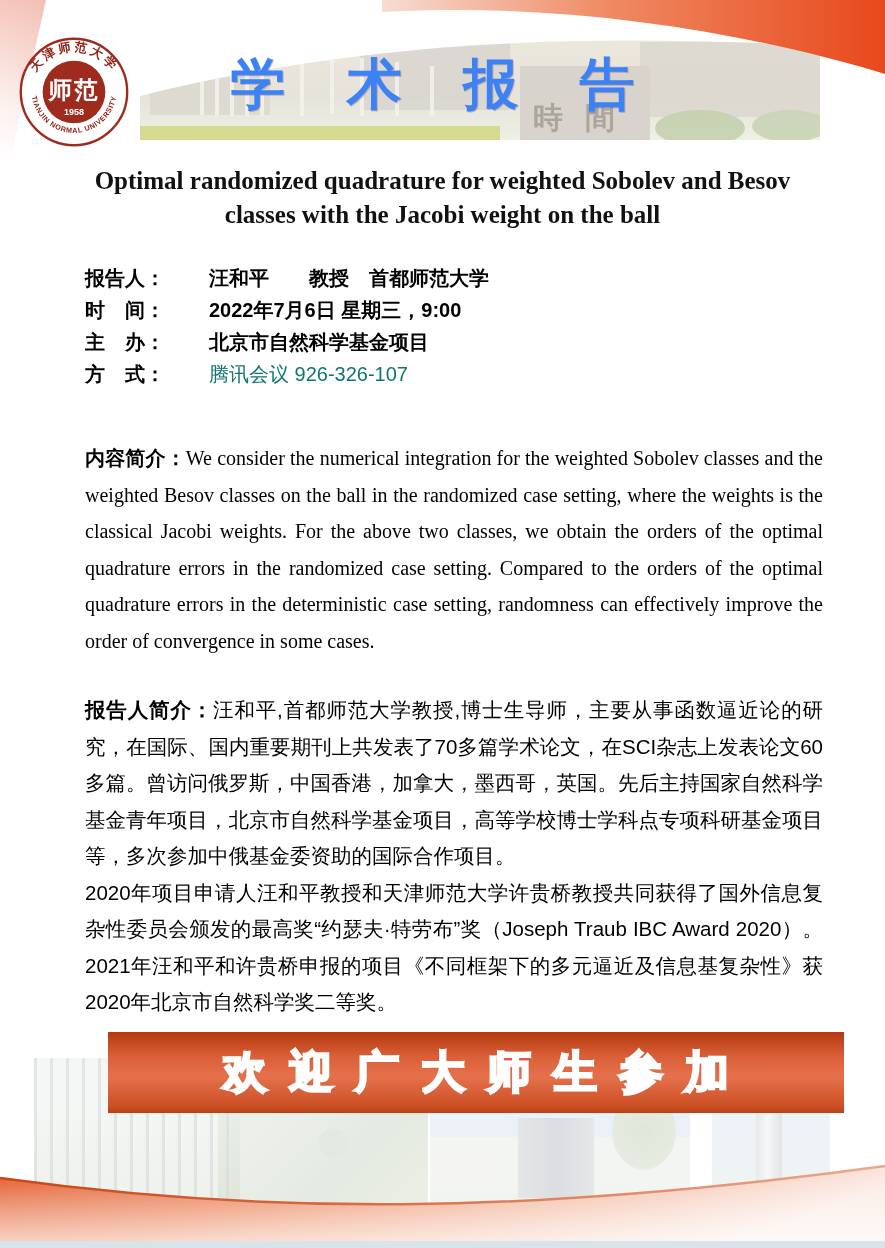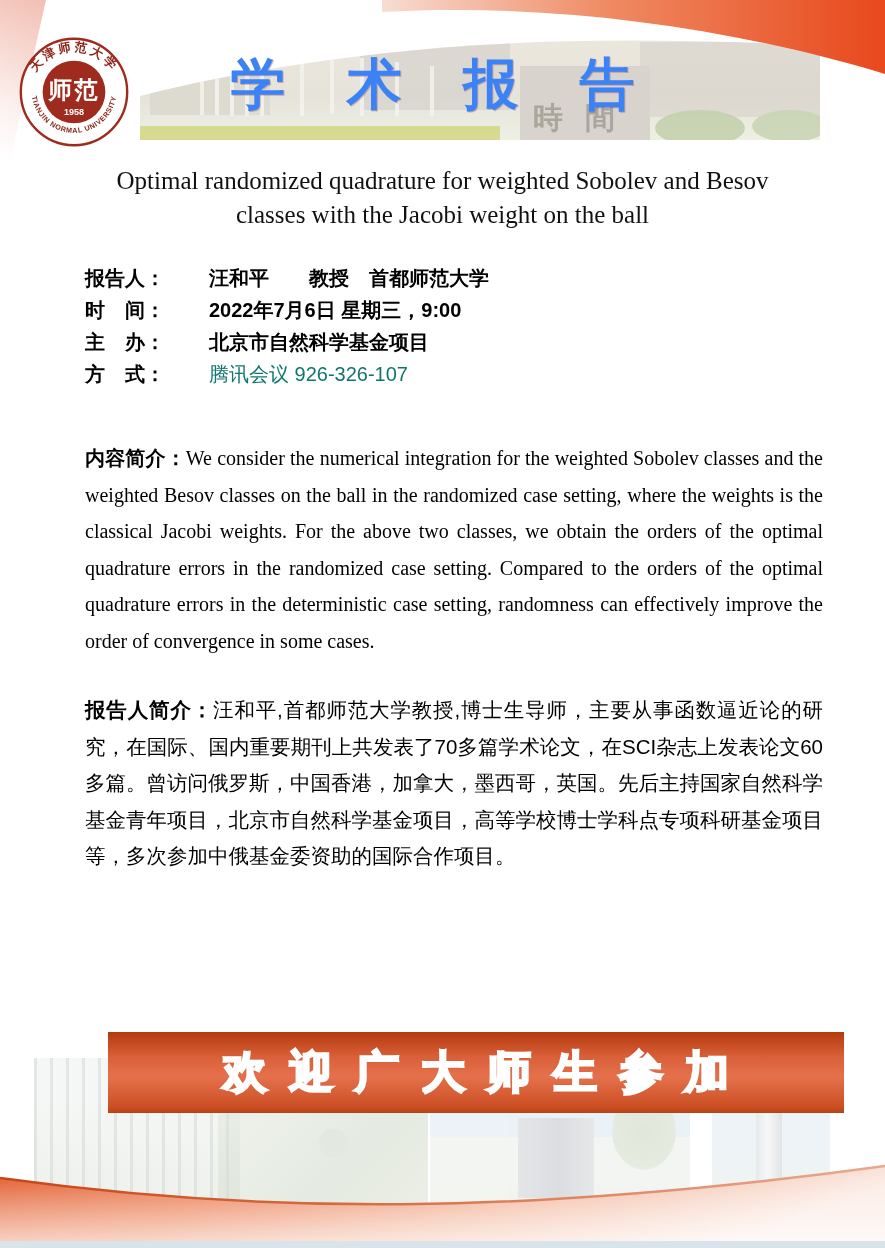--- a/index.html
+++ b/index.html
@@ -12,21 +12,21 @@
     background:linear-gradient(205deg,rgba(234,148,128,.6),rgba(244,200,190,.25) 55%,rgba(255,255,255,0) 80%);
     clip-path:polygon(0 0,100% 0,0 100%);}
   #header-art{left:0;top:0;}
   #logo{left:17px;top:35px;width:114px;height:114px;}
   #title-zh{left:0;top:48px;width:885px;text-align:center;
     font-size:55px;font-weight:800;color:#3b82f6;letter-spacing:20px;word-spacing:6px;
     text-shadow:1px 1px 0 rgba(120,0,0,.25);z-index:5;}
 
   
   #title-en{left:0;top:164px;width:885px;text-align:center;color:#111;
-    font-family:"Liberation Serif","DejaVu Serif",serif;font-size:25px;line-height:34px;}
+    font-family:"Liberation Serif","DejaVu Serif",serif;font-size:25px;line-height:34px;font-weight:bold;}
 
   
   #details{left:85px;top:262px;width:740px;font-size:20px;color:#000;}
   .drow{display:flex;height:32px;line-height:32px;}
   .dlabel{font-weight:700;white-space:pre;}
   .dvalue{font-weight:700;white-space:pre;margin-left:44px;}
   .dvalue.regular{font-weight:400;color:#0f766e;}
 
   
   #abstract{left:85px;top:440px;width:738px;font-size:20px;line-height:36.5px;
@@ -169,20 +169,21 @@
     <span class="dvalue regular">腾讯会议 926-326-107</span>
   </div>
 </div>
 
 <div class="abs" id="abstract">
   <span class="plabel">内容简介：</span><span class="ptext">We consider the numerical integration for the weighted Sobolev classes and the weighted Besov classes on the ball in the randomized case setting, where the weights is the classical Jacobi weights. For the above two classes, we obtain the orders of the optimal quadrature errors in the randomized case setting. Compared to the orders of the optimal quadrature errors in the deterministic case setting, randomness can effectively improve the order of convergence in some cases.</span>
 </div>
 
 <div class="abs" id="bio">
   <p><span class="plabel">报告人简介：</span><span>汪和平,首都师范大学教授,博士生导师，主要从事函数逼近论的研究，在国际、国内重要期刊上共发表了70多篇学术论文，在SCI杂志上发表论文60多篇。曾访问俄罗斯，中国香港，加拿大，墨西哥，英国。先后主持国家自然科学基金青年项目，北京市自然科学基金项目，高等学校博士学科点专项科研基金项目等，多次参加中俄基金委资助的国际合作项目。</span></p>
+  <p><span>2020年项目申请人汪和平教授和天津师范大学许贵桥教授共同获得了国外信息复杂性委员会颁发的最高奖“约瑟夫·特劳布”奖（Joseph Traub IBC Award 2020）。2021年汪和平和许贵桥申报的项目《不同框架下的多元逼近及信息基复杂性》获2020年北京市自然科学奖二等奖。</span></p>
 </div>
 
 <div class="abs photo" id="photo-1"></div>
 <div class="abs photo" id="photo-2"></div>
 <div class="abs photo" id="photo-3">
   <div class="building"></div>
   <div class="tree"></div>
 </div>
 <div class="abs photo" id="photo-4">
   <div class="pen"></div>

